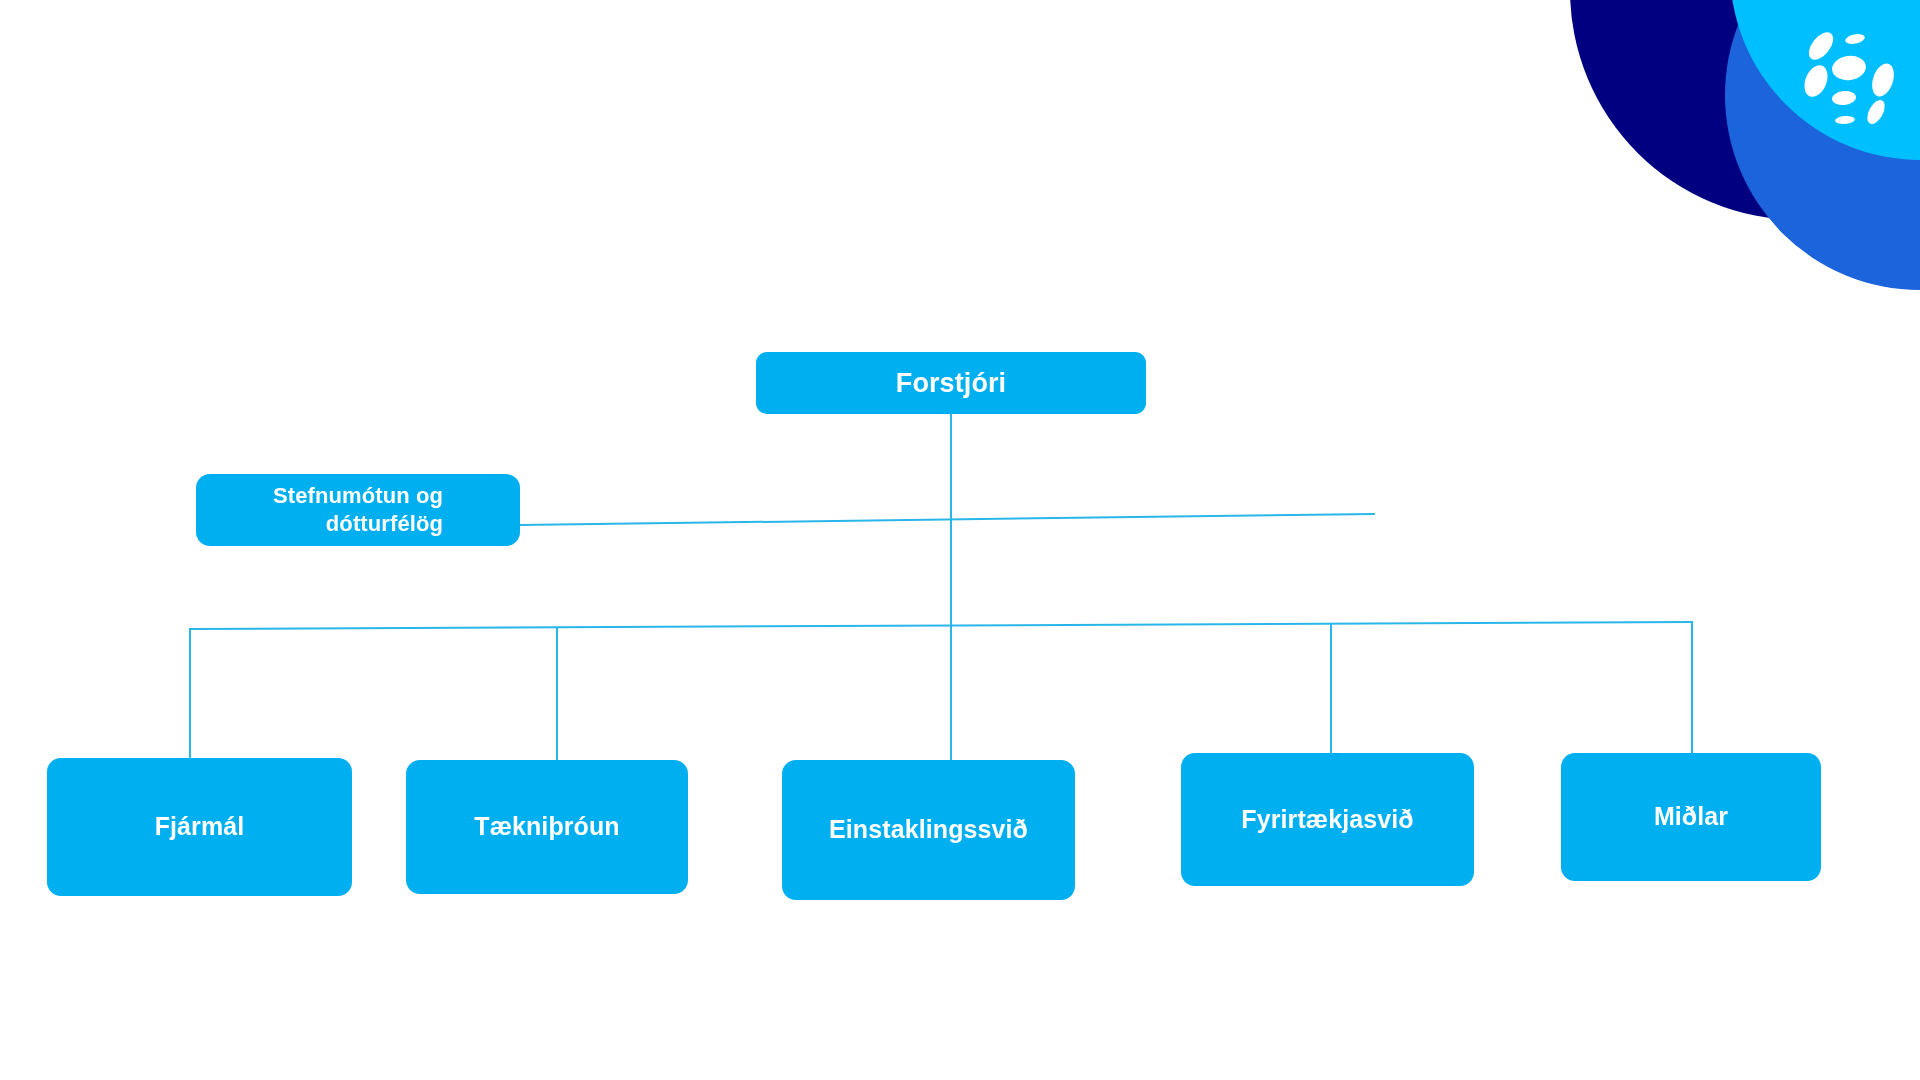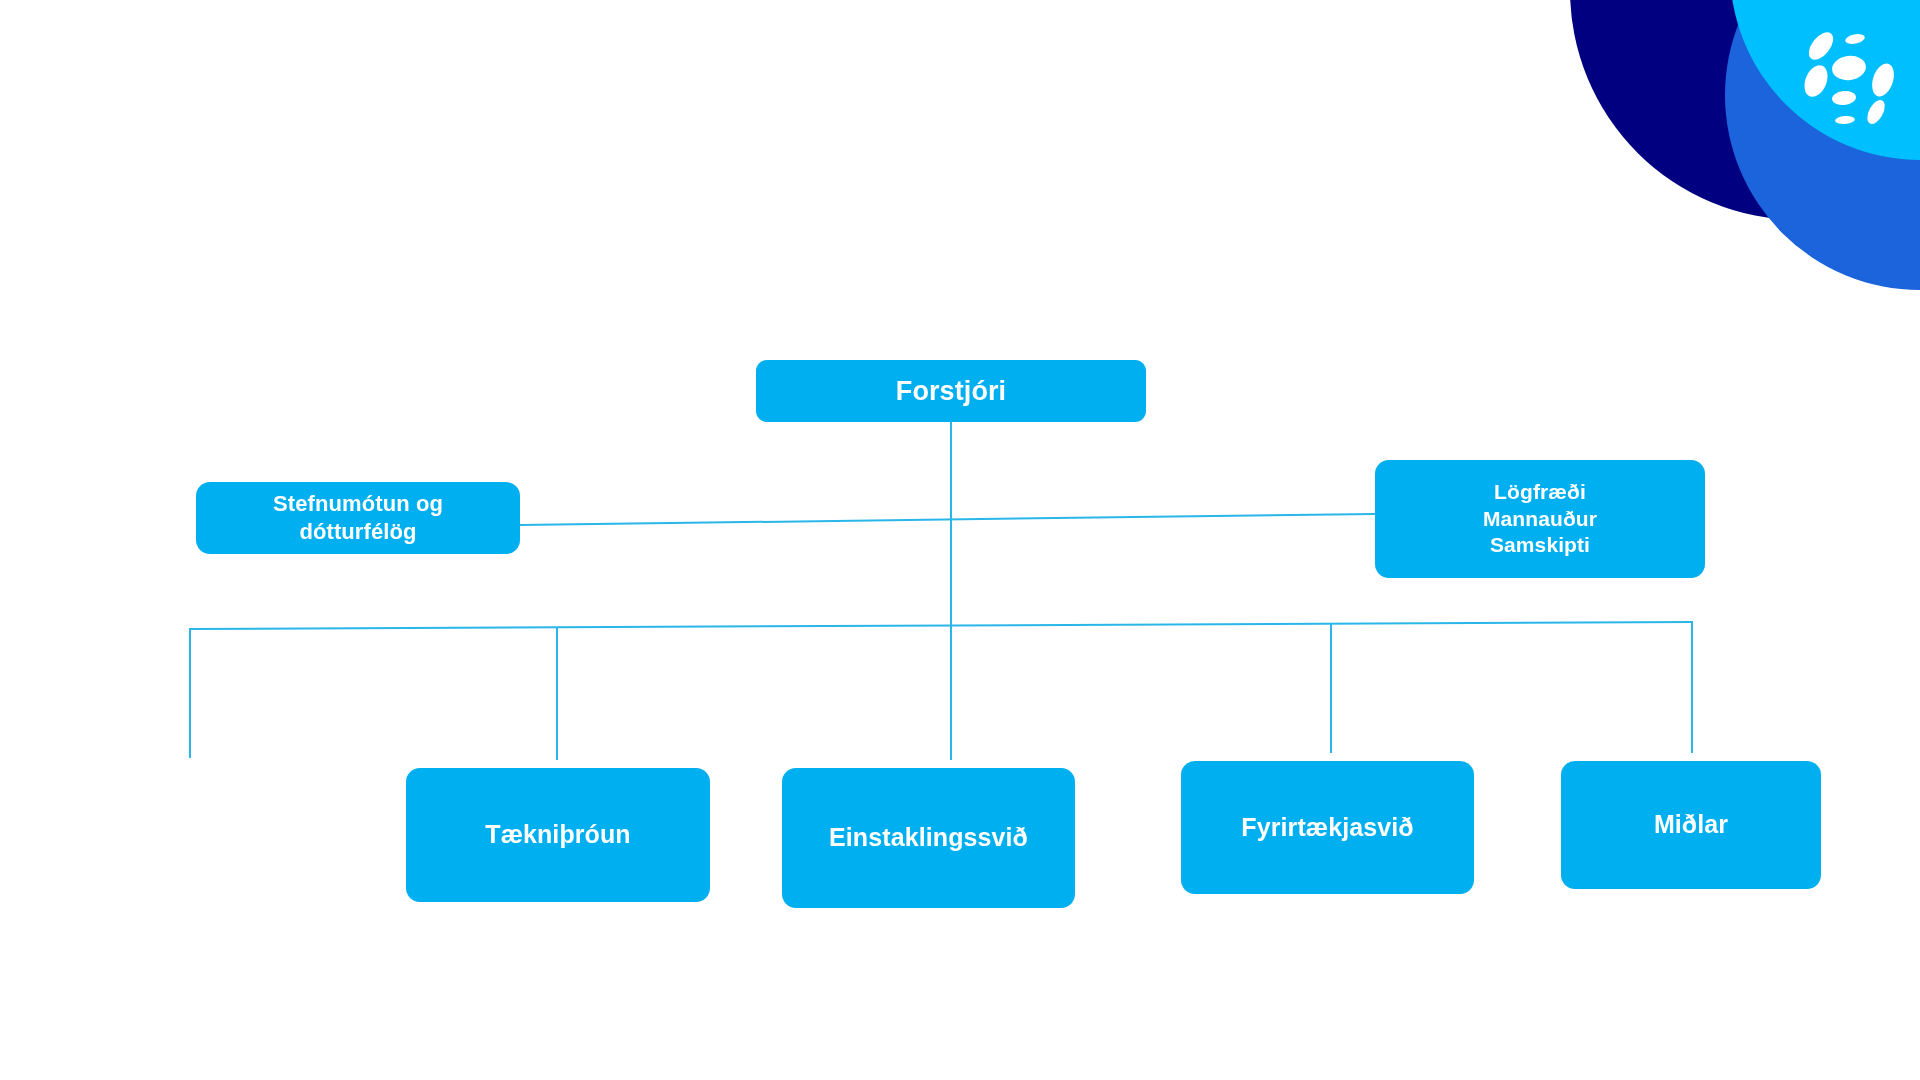--- a/index.html
+++ b/index.html
@@ -43,40 +43,39 @@
   }
 
   .node {
     position: absolute;
     background: #00AFEF;
     border-radius: 14px;
     color: #ffffff;
     display: flex;
     align-items: center;
     justify-content: center;
-    text-align: center;
+    text-align: right;
     font-weight: bold;
     line-height: 1.27;
     box-sizing: border-box;
     padding: 4px 10px;
     letter-spacing: .1px;
-    margin-top: 8px;
   }
   .node-label {
     display: block;
     white-space: pre-line;
   }
 
   
   #node-ceo          { left: 756px;  top: 352px; width: 390px; height: 62px;  font-size: 27px; border-radius: 11px; }
   #node-strategy     { left: 196px;  top: 474px; width: 324px; height: 72px; font-size: 22px; }
   #node-legal        { left: 1375px; top: 452px; width: 330px; height: 118px; font-size: 21px; }
 
   #node-finance      { left: 47px;   top: 758px; width: 305px; height: 138px; font-size: 25px; }
-  #node-tech         { left: 406px;  top: 760px; width: 304px; height: 134px; font-size: 25px; }
+  #node-tech         { left: 406px;  top: 760px; width: 282px; height: 134px; font-size: 25px; }
   #node-individuals  { left: 782px;  top: 760px; width: 293px; height: 140px; font-size: 25px; }
   #node-corporate    { left: 1181px; top: 753px; width: 293px; height: 133px; font-size: 25px; }
   #node-media        { left: 1561px; top: 753px; width: 260px; height: 128px; font-size: 25px; }
 </style>
 </head>
 <body>
 
 <div id="corner-decoration">
   <svg width="420" height="290" viewBox="0 0 420 290" xmlns="http://www.w3.org/2000/svg">
 
@@ -119,26 +118,24 @@
 
   <div class="node" id="node-ceo">
     <span class="node-label">Forstjóri</span>
   </div>
 
   <div class="node" id="node-strategy">
     <span class="node-label">Stefnumótun og
 dótturfélög</span>
   </div>
 
-  <div class="node" id="node-legal">
-    <span class="node-label">Lögfræði
-Mannauður
-Samskipti</span>
+
+  <div class="node" id="node-finance">
+    <span class="node-label">Fjármál</span>
   </div>
-
 
   <div class="node" id="node-tech">
     <span class="node-label">Tækniþróun</span>
   </div>
 
   <div class="node" id="node-individuals">
     <span class="node-label">Einstaklingssvið</span>
   </div>
 
   <div class="node" id="node-media">

